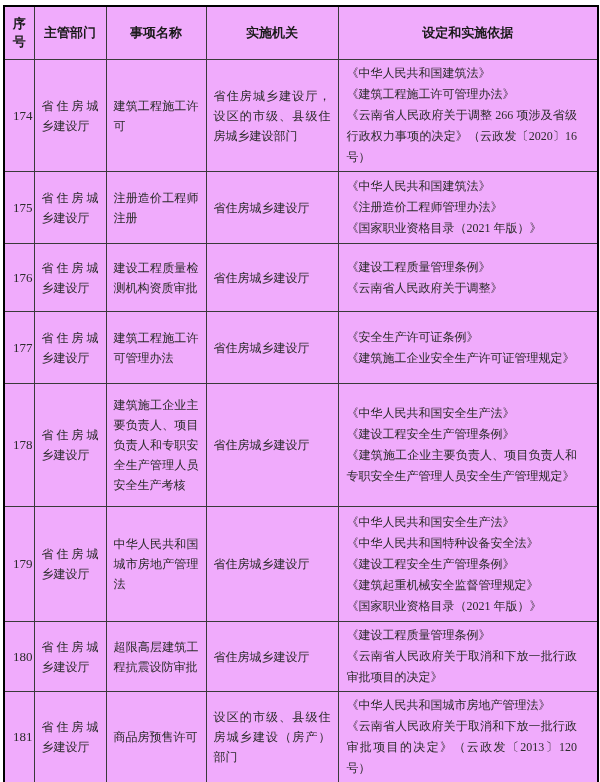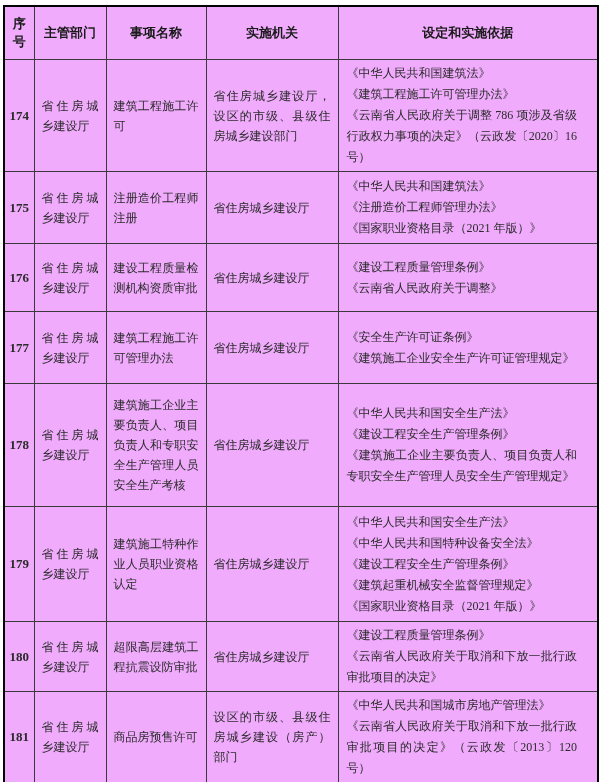--- a/index.html
+++ b/index.html
@@ -42,24 +42,23 @@
     line-height: 18px;
     padding: 0 2px;
   }
   tbody td {
     font-family: "Liberation Serif", serif;
     font-size: 12px;
     color: #2b2b2b;
     line-height: 20px;
   }
   td.c-no {
-    text-align: center;
+    text-align: right;
     font-size: 13px;
     padding: 0 1px;
-    font-weight: bold;
   }
   td.c-dept, td.c-item, td.c-agency {
     text-align: justify;
     text-justify: inter-character;
     padding: 2px 7px;
   }
   td.c-basis {
     text-align: left;
     padding: 3px 20px 3px 8px;
   }
@@ -101,21 +100,21 @@
     </thead>
     <tbody id="table-body">
         <tr>
     <td class="c-no">174</td>
     <td class="c-dept">省住房城乡建设厅</td>
     <td class="c-item">建筑工程施工许可</td>
     <td class="c-agency">省住房城乡建设厅，设区的市级、县级住房城乡建设部门</td>
     <td class="c-basis">
             <div class="basis-line">《中华人民共和国建筑法》</div>
             <div class="basis-line">《建筑工程施工许可管理办法》</div>
-            <div class="basis-line">《云南省人民政府关于调整 786 项涉及省级行政权力事项的决定》（云政发〔2020〕16 号）</div>
+            <div class="basis-line">《云南省人民政府关于调整 266 项涉及省级行政权力事项的决定》（云政发〔2020〕16 号）</div>
           </td>
   </tr>
         <tr>
     <td class="c-no">175</td>
     <td class="c-dept">省住房城乡建设厅</td>
     <td class="c-item">注册造价工程师注册</td>
     <td class="c-agency">省住房城乡建设厅</td>
     <td class="c-basis">
             <div class="basis-line">《中华人民共和国建筑法》</div>
             <div class="basis-line">《注册造价工程师管理办法》</div>
@@ -149,21 +148,21 @@
     <td class="c-agency">省住房城乡建设厅</td>
     <td class="c-basis">
             <div class="basis-line">《中华人民共和国安全生产法》</div>
             <div class="basis-line">《建设工程安全生产管理条例》</div>
             <div class="basis-line">《建筑施工企业主要负责人、项目负责人和专职安全生产管理人员安全生产管理规定》</div>
           </td>
   </tr>
         <tr>
     <td class="c-no">179</td>
     <td class="c-dept">省住房城乡建设厅</td>
-    <td class="c-item">建筑施工特种作业人员职业资格认定</td>
+    <td class="c-item">中华人民共和国城市房地产管理法</td>
     <td class="c-agency">省住房城乡建设厅</td>
     <td class="c-basis">
             <div class="basis-line">《中华人民共和国安全生产法》</div>
             <div class="basis-line">《中华人民共和国特种设备安全法》</div>
             <div class="basis-line">《建设工程安全生产管理条例》</div>
             <div class="basis-line">《建筑起重机械安全监督管理规定》</div>
             <div class="basis-line">《国家职业资格目录（2021 年版）》</div>
           </td>
   </tr>
         <tr>

